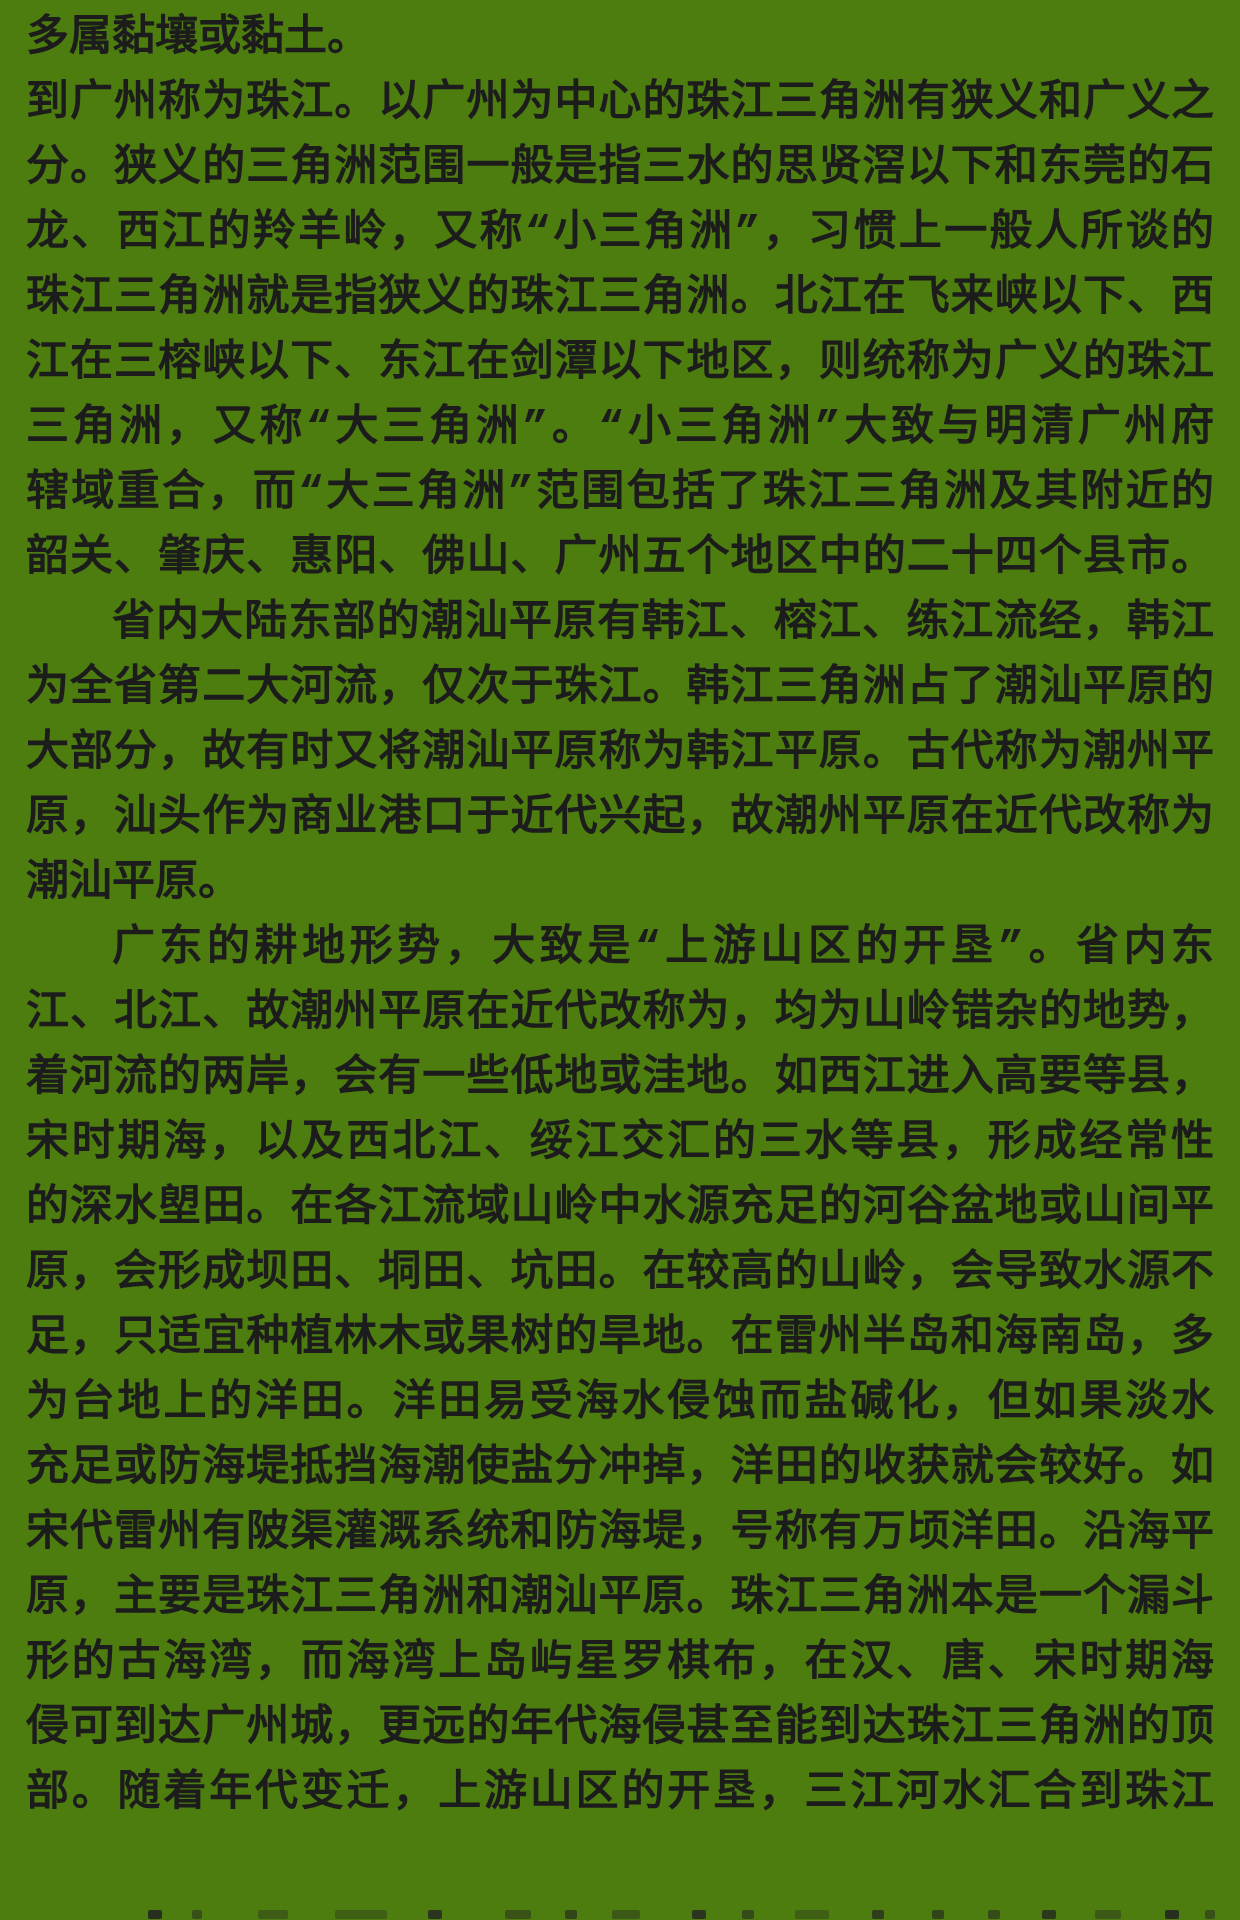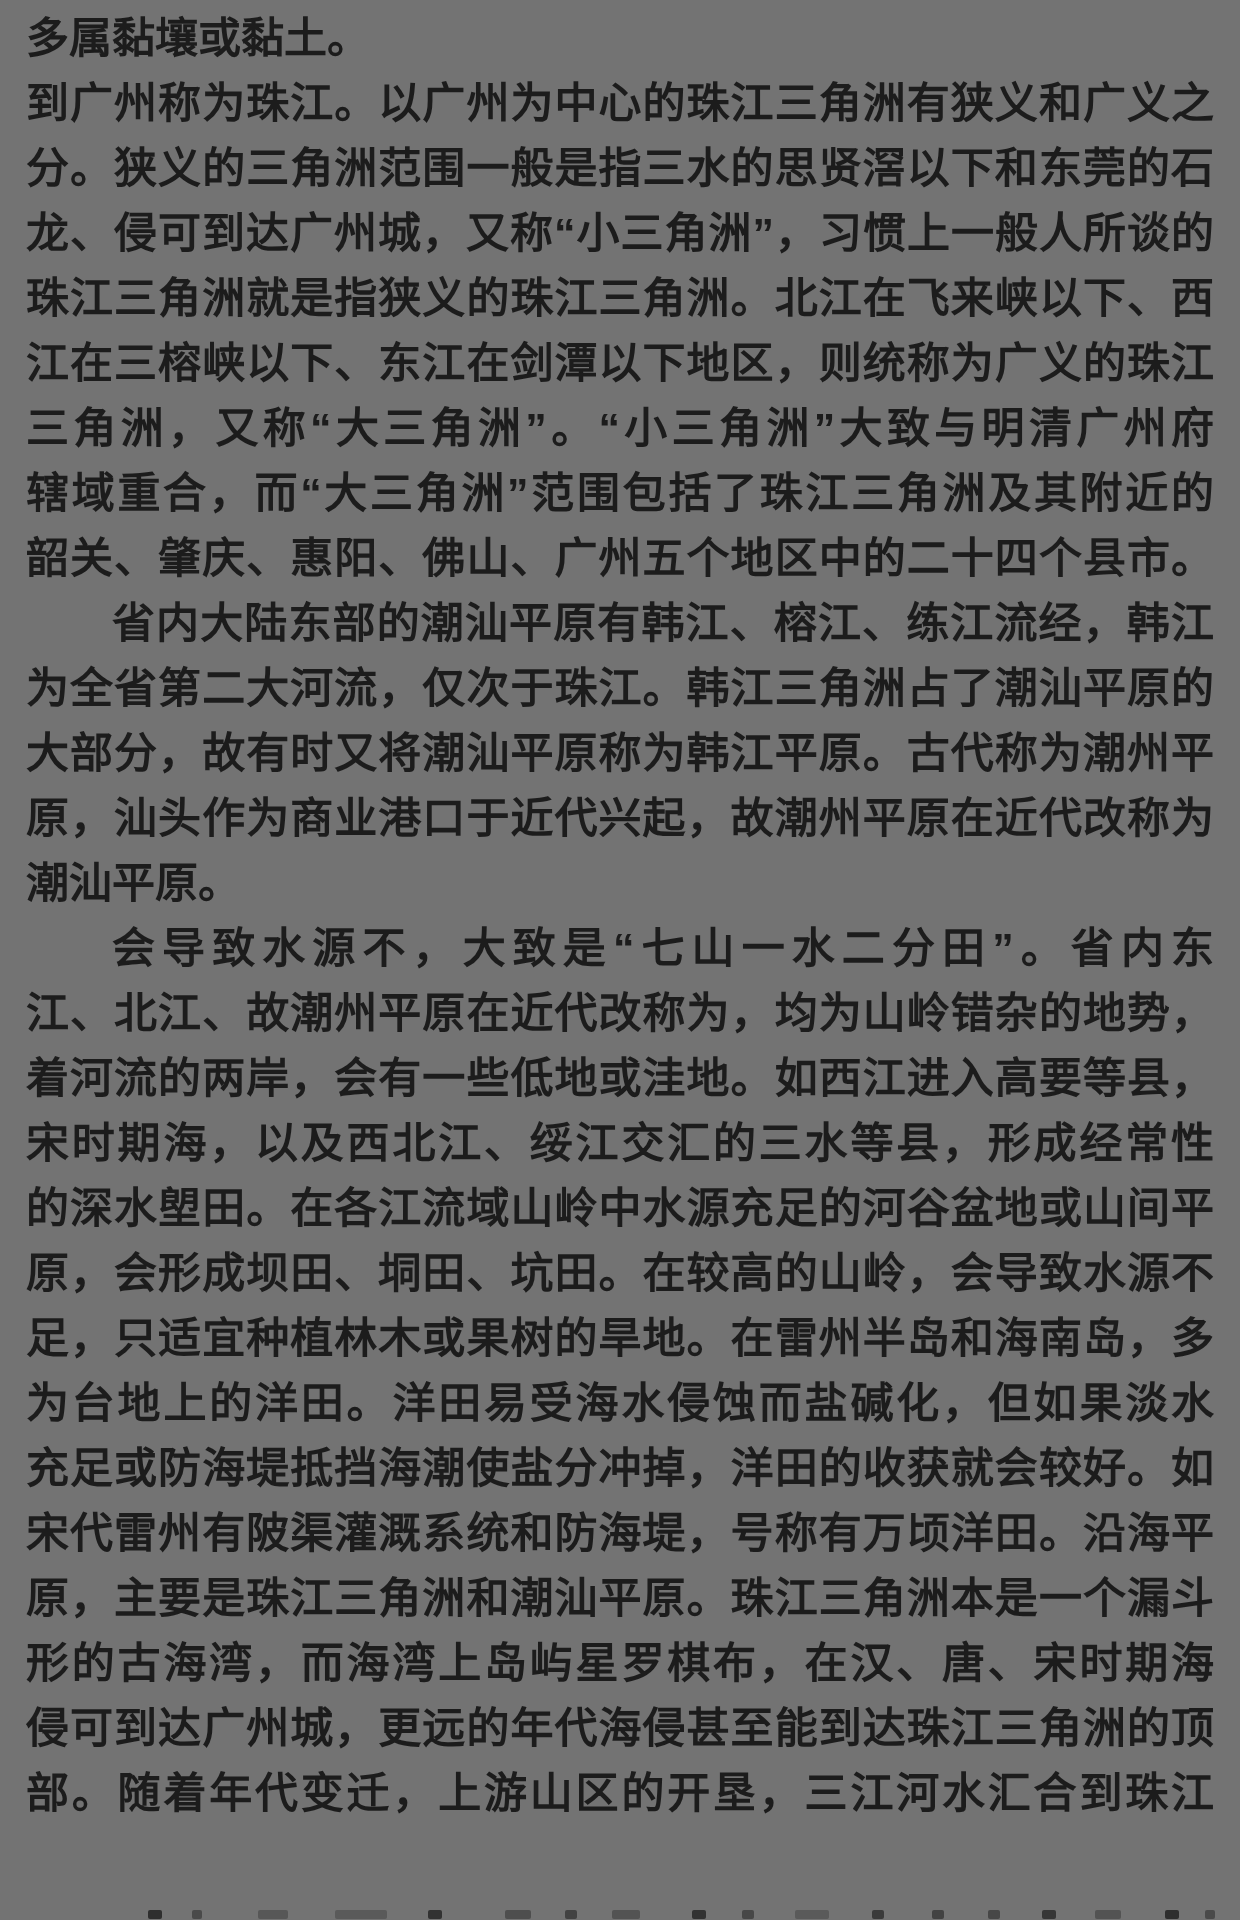--- a/index.html
+++ b/index.html
@@ -3,23 +3,23 @@
 <meta charset="utf-8">
 <style>
   html, body {
     margin: 0;
     padding: 0;
   }
   .page {
     position: relative;
     width: 1240px;
     height: 1920px;
-    background: #737373;
+    background: #4d7c0f;
     overflow: hidden;
-    font-family: Liberation Sans, sans-serif;
+    font-family: Liberation Mono, monospace;
   }
   .text-block {
     position: absolute;
     top: 6px;
     left: 26px;
     right: 26px;
   }
   .line {
     height: 65px;
     line-height: 65px;
@@ -58,32 +58,32 @@
   }
 </style>
 </head>
 <body>
 
 <div class="page">
   <div class="text-block" id="text-block">
       <div class="line short">多属黏壤或黏土。</div>
       <div class="line fill">到广州称为珠江。以广州为中心的珠江三角洲有狭义和广义之</div>
       <div class="line fill">分。狭义的三角洲范围一般是指三水的思贤滘以下和东莞的石</div>
-      <div class="line fill">龙、侵可到达广州城，又称“小三角洲”，习惯上一般人所谈的</div>
+      <div class="line fill">龙、西江的羚羊岭，又称“小三角洲”，习惯上一般人所谈的</div>
       <div class="line fill">珠江三角洲就是指狭义的珠江三角洲。北江在飞来峡以下、西</div>
       <div class="line fill">江在三榕峡以下、东江在剑潭以下地区，则统称为广义的珠江</div>
       <div class="line fill">三角洲，又称“大三角洲”。“小三角洲”大致与明清广州府</div>
       <div class="line fill">辖域重合，而“大三角洲”范围包括了珠江三角洲及其附近的</div>
       <div class="line fill">韶关、肇庆、惠阳、佛山、广州五个地区中的二十四个县市。</div>
       <div class="line fill indent">省内大陆东部的潮汕平原有韩江、榕江、练江流经，韩江</div>
       <div class="line fill">为全省第二大河流，仅次于珠江。韩江三角洲占了潮汕平原的</div>
       <div class="line fill">大部分，故有时又将潮汕平原称为韩江平原。古代称为潮州平</div>
       <div class="line fill">原，汕头作为商业港口于近代兴起，故潮州平原在近代改称为</div>
       <div class="line short">潮汕平原。</div>
-      <div class="line fill indent">会导致水源不，大致是“七山一水二分田”。省内东</div>
+      <div class="line fill indent">广东的耕地形势，大致是“上游山区的开垦”。省内东</div>
       <div class="line fill">江、北江、故潮州平原在近代改称为，均为山岭错杂的地势，沿</div>
       <div class="line fill">着河流的两岸，会有一些低地或洼地。如西江进入高要等县，</div>
       <div class="line fill">宋时期海，以及西北江、绥江交汇的三水等县，形成经常性</div>
       <div class="line fill">的深水塱田。在各江流域山岭中水源充足的河谷盆地或山间平</div>
       <div class="line fill">原，会形成坝田、垌田、坑田。在较高的山岭，会导致水源不</div>
       <div class="line fill">足，只适宜种植林木或果树的旱地。在雷州半岛和海南岛，多</div>
       <div class="line fill">为台地上的洋田。洋田易受海水侵蚀而盐碱化，但如果淡水</div>
       <div class="line fill">充足或防海堤抵挡海潮使盐分冲掉，洋田的收获就会较好。如</div>
       <div class="line fill">宋代雷州有陂渠灌溉系统和防海堤，号称有万顷洋田。沿海平</div>
       <div class="line fill">原，主要是珠江三角洲和潮汕平原。珠江三角洲本是一个漏斗</div>

